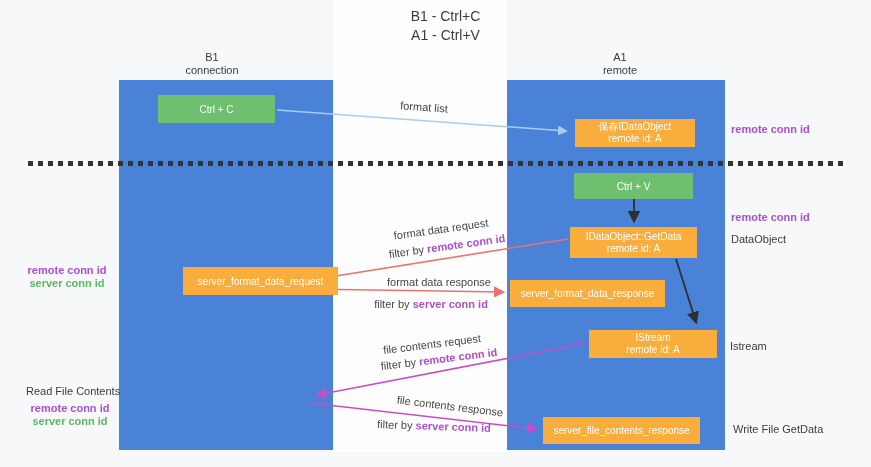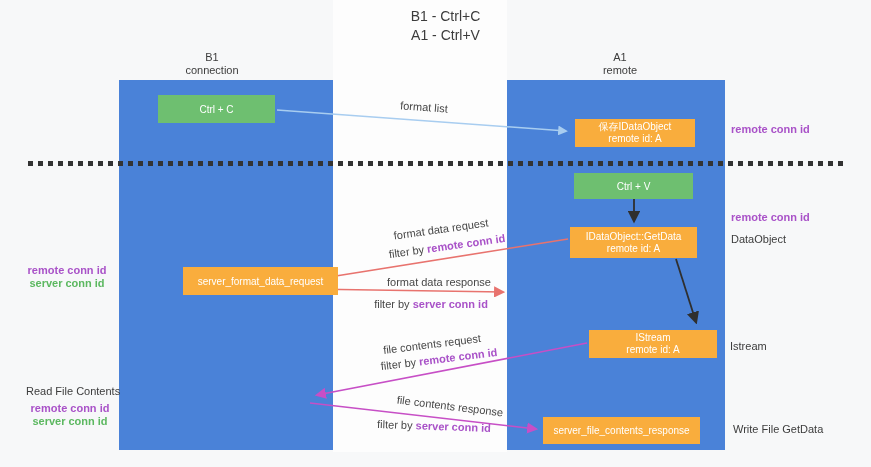--- a/index.html
+++ b/index.html
@@ -121,20 +121,23 @@
   <div class="node green-box" id="ctrl-v">
     <span>Ctrl + V</span>
   </div>
   <div class="node orange-box two" id="getdata">
     <span>IDataObject::GetData</span>
     <span>remote id: A</span>
   </div>
   <div class="node orange-box" id="fmt-req">
     <span>server_format_data_request</span>
   </div>
+  <div class="node orange-box" id="fmt-resp">
+    <span>server_format_data_response</span>
+  </div>
   <div class="node orange-box two" id="istream-box">
     <span>IStream</span>
     <span>remote id: A</span>
   </div>
   <div class="node orange-box" id="file-resp">
     <span>server_file_contents_response</span>
   </div>
 
   <div class="side-lbl purple" id="rc1">remote conn id</div>
   <div class="side-lbl purple" id="rc2">remote conn id</div>

